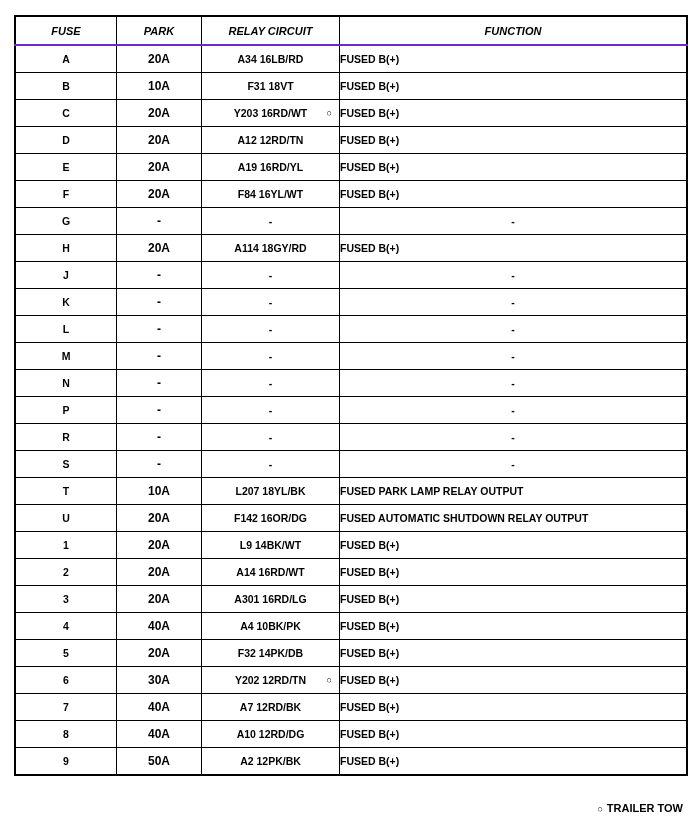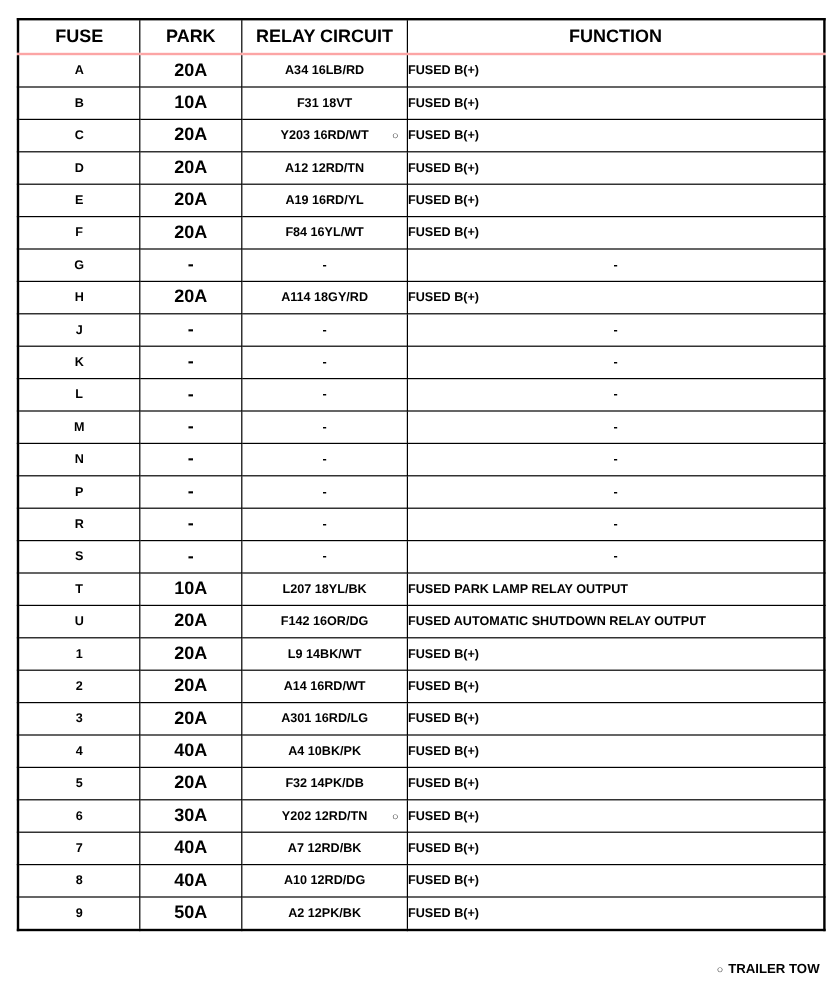--- a/index.html
+++ b/index.html
@@ -29,27 +29,28 @@
     border: 1px solid #000000;
     font-weight: bold;
     color: #000000;
     padding: 0;
     height: 26px;
     line-height: 26px;
     white-space: nowrap;
     overflow: hidden;
   }
   table.fuse-table th {
-    font-size: 15px;
+    font-size: 11px;
     text-align: center;
-    border-bottom: 2px solid #fca5a5;
+    border-bottom: 2px solid #6d28d9;
     height: 27px;
+    font-style: italic;
   }
   .c-fuse   { width: 100px; text-align: center; font-size: 10.5px; }
-  .c-amps   { width: 84px;  text-align: center; font-size: 15px; }
+  .c-amps   { width: 84px;  text-align: center; font-size: 12px; }
   .c-circuit{ width: 137px; text-align: center; font-size: 10.5px; position: relative; }
   .c-function { text-align: left; padding-left: 22px; font-size: 10.5px; margin-top: 21px; }
   .c-function.center { text-align: center; padding-left: 0; }
   .marker {
     position: absolute;
     right: 7px;
     top: 0;
     font-size: 9px;
     line-height: 26px;
   }

